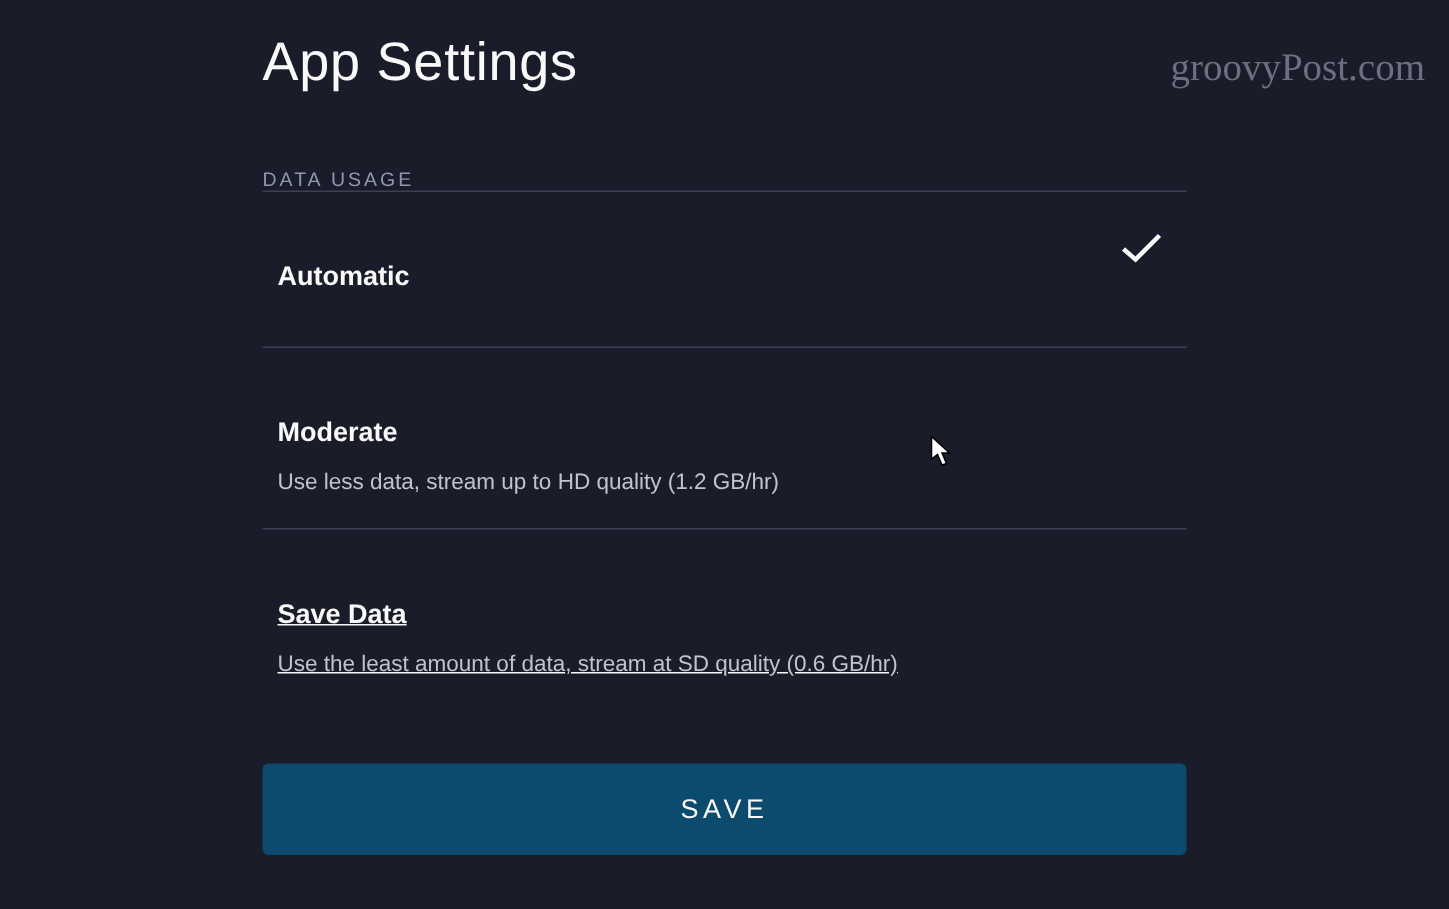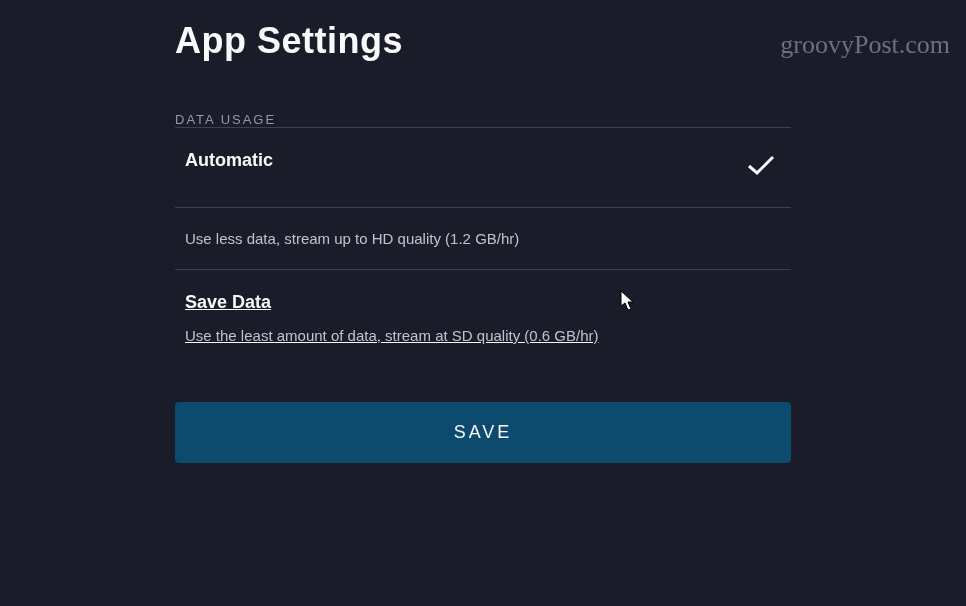--- a/index.html
+++ b/index.html
@@ -12,21 +12,21 @@
       height: 606px;
       background: #1a1d29;
       font-family: -apple-system, BlinkMacSystemFont, 'Segoe UI', Helvetica, Arial, sans-serif;
       color: #f9f9f9;
       padding: 20px 175px;
       position: relative;
       overflow: hidden;
     }
     .page-title {
       font-size: 36px;
-      font-weight: 700;
+      font-weight: 400;
       color: #f9f9f9;
       margin-bottom: 50px;
       letter-spacing: 0.5px;
     }
     .watermark {
       position: absolute;
       top: 30px;
       right: 16px;
       color: #6a7080;
       font-family: Georgia, 'Times New Roman', serif;
@@ -49,20 +49,21 @@
       position: relative;
     }
     .option-text {
       flex: 1;
     }
     .option-title {
       font-size: 18px;
       font-weight: 700;
       color: #f9f9f9;
       margin-bottom: 14px;
+      margin-top: 24px;
     }
     .option-desc {
       font-size: 15px;
       color: #c0c3cf;
       font-weight: 400;
     }
     .check {
       margin-top: 4px;
       margin-right: 6px;
     }
@@ -114,20 +115,21 @@
   </div>
   <div class="check">
     <svg viewBox="0 0 28 22">
         <path d="M2 12 L10 19 L26 3"></path>
       </svg>
   </div>
 </div>
 
 <div class="option">
   <div class="option-text">
+    <div class="option-title">Moderate</div>
     <div class="option-desc">Use less data, stream up to HD quality (1.2 GB/hr)</div>
   </div>
 </div>
 
 <div class="option" style="border-bottom:none;text-decoration:underline;">
   <div class="option-text">
     <div class="option-title">Save Data</div>
     <div class="option-desc">Use the least amount of data, stream at SD quality (0.6 GB/hr)</div>
   </div>
 </div>

